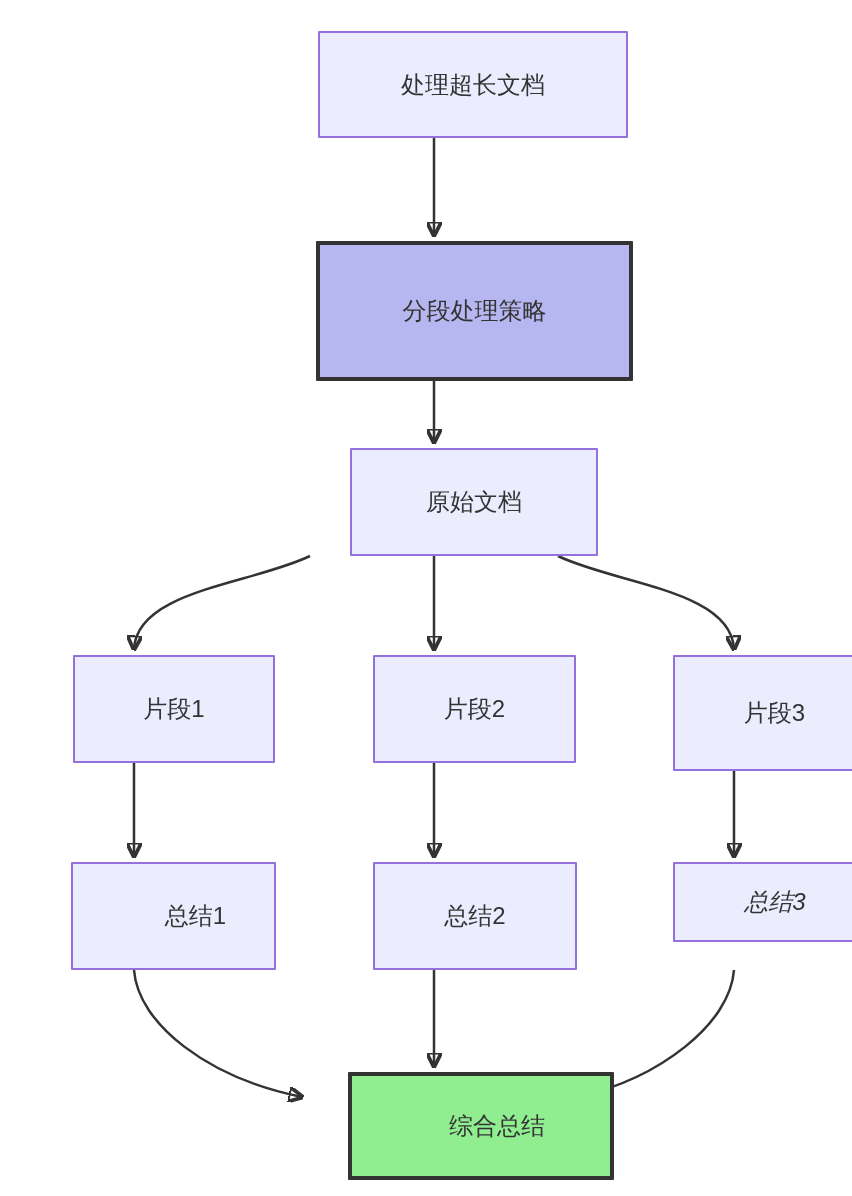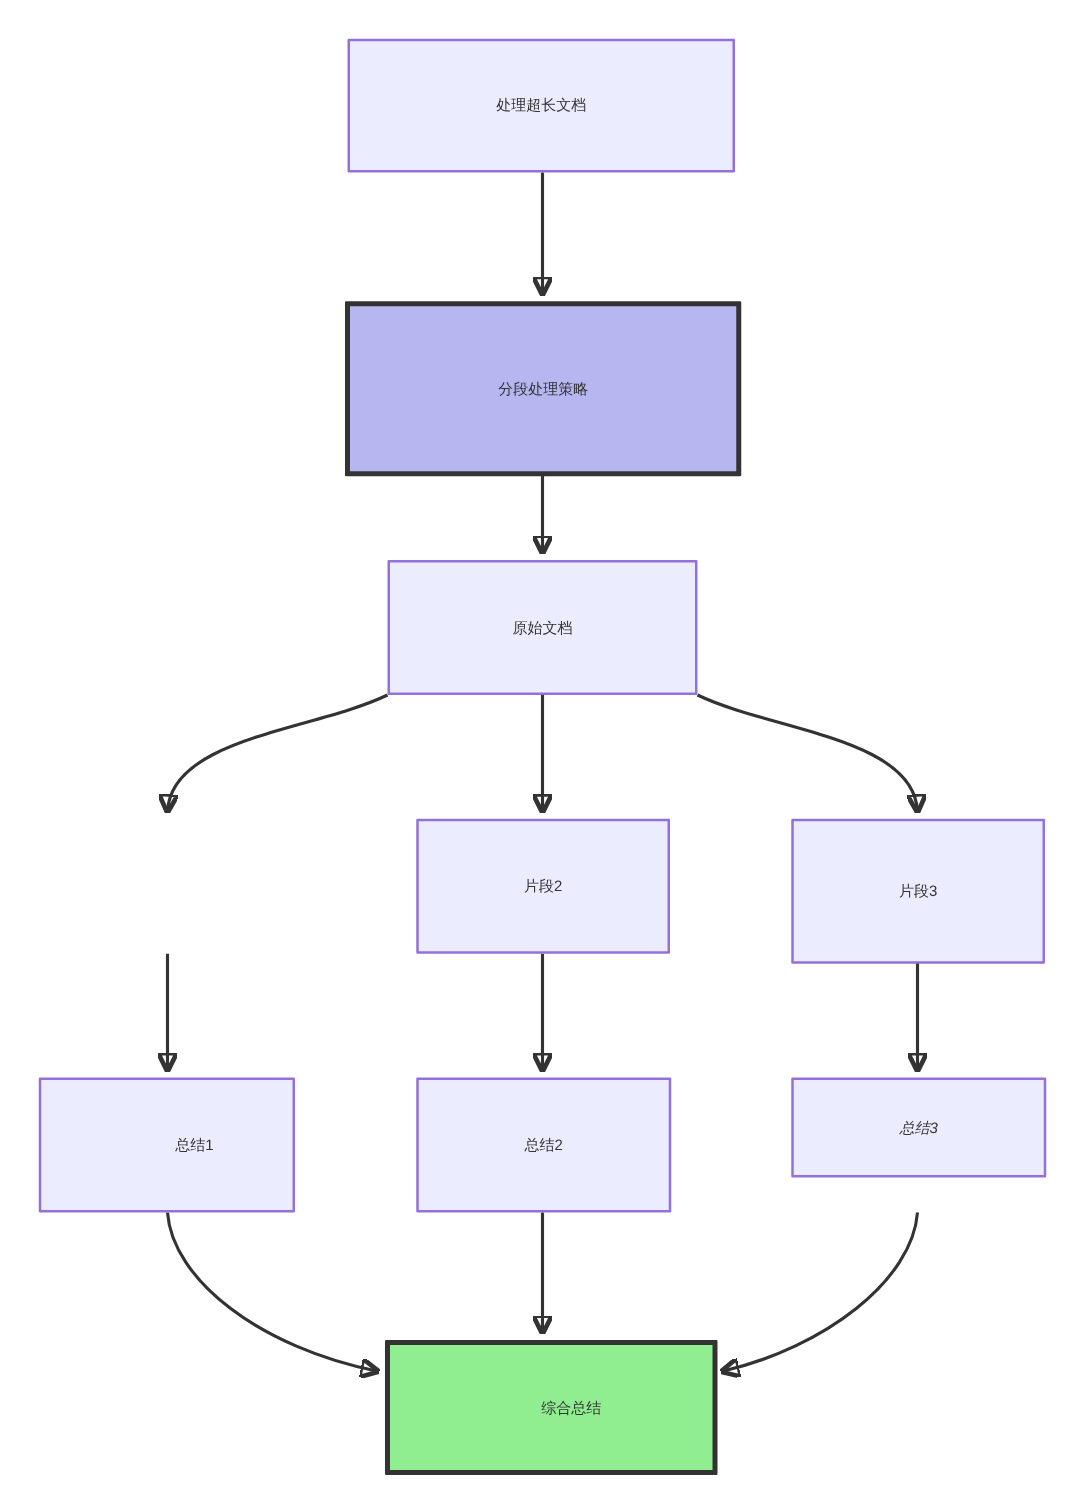--- a/index.html
+++ b/index.html
@@ -27,23 +27,24 @@
     stroke: var(--c-edge, #333);
     stroke-width: 2.5;
   }
   .node {
     position: absolute;
     box-sizing: border-box;
     display: flex;
     align-items: center;
     justify-content: center;
     text-align: center;
-    font-size: 12px;
+    font-size: 24px;
     color: var(--c-text, #333);
     border-radius: 1px;
+    margin-left: 40px;
   }
   .node--default {
     background: var(--c-node_fill, #ECECFF);
     border: 2px solid var(--c-node_border, #9370DB);
   }
   .node--emphasis {
     background: var(--c-emphasis_fill, #B6B6F0);
     border: 4px solid var(--c-emphasis_border, #333);
   }
   .node--success {
@@ -81,20 +82,23 @@
   </div>
 
   <div class="node node--emphasis" style="left:276px; top:241px; width:317px; height:140px;">
     <span>分段处理策略</span>
   </div>
 
   <div class="node node--default" style="left:310px; top:448px; width:248px; height:108px;">
     <span>原始文档</span>
   </div>
 
+  <div class="node node--default" style="left:33px; top:655px; width:202px; height:108px;">
+    <span>片段1</span>
+  </div>
 
   <div class="node node--default" style="left:333px; top:655px; width:203px; height:108px;">
     <span>片段2</span>
   </div>
 
   <div class="node node--default" style="left:633px; top:655px; width:203px; height:116px;">
     <span>片段3</span>
   </div>
 
   <div class="node node--default" style="left:31px; top:862px; width:205px; height:108px;padding-left:44px;">

